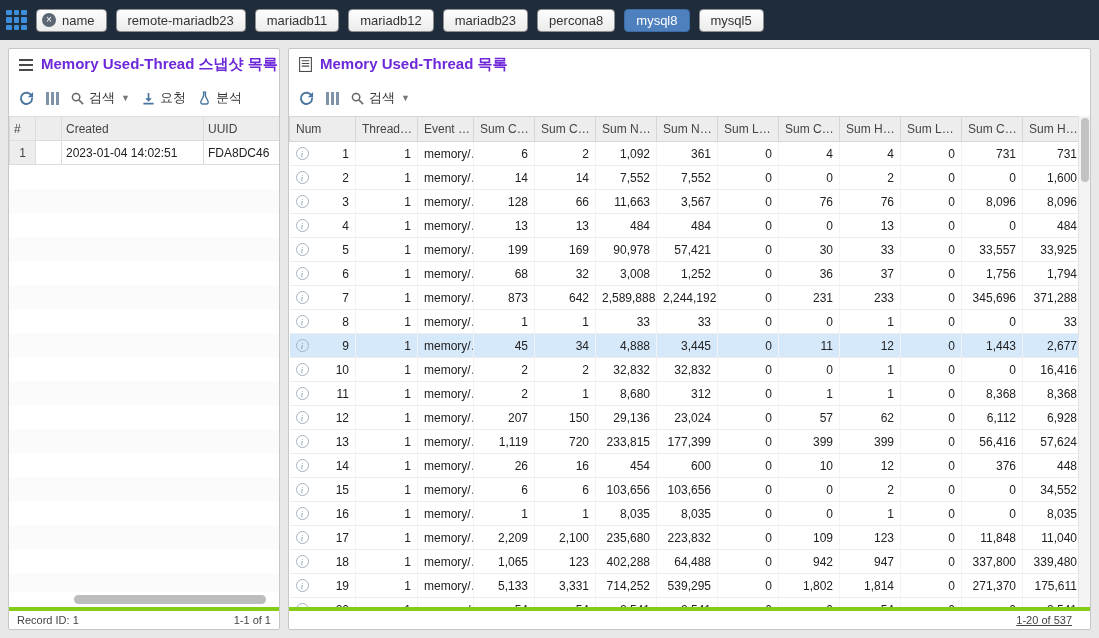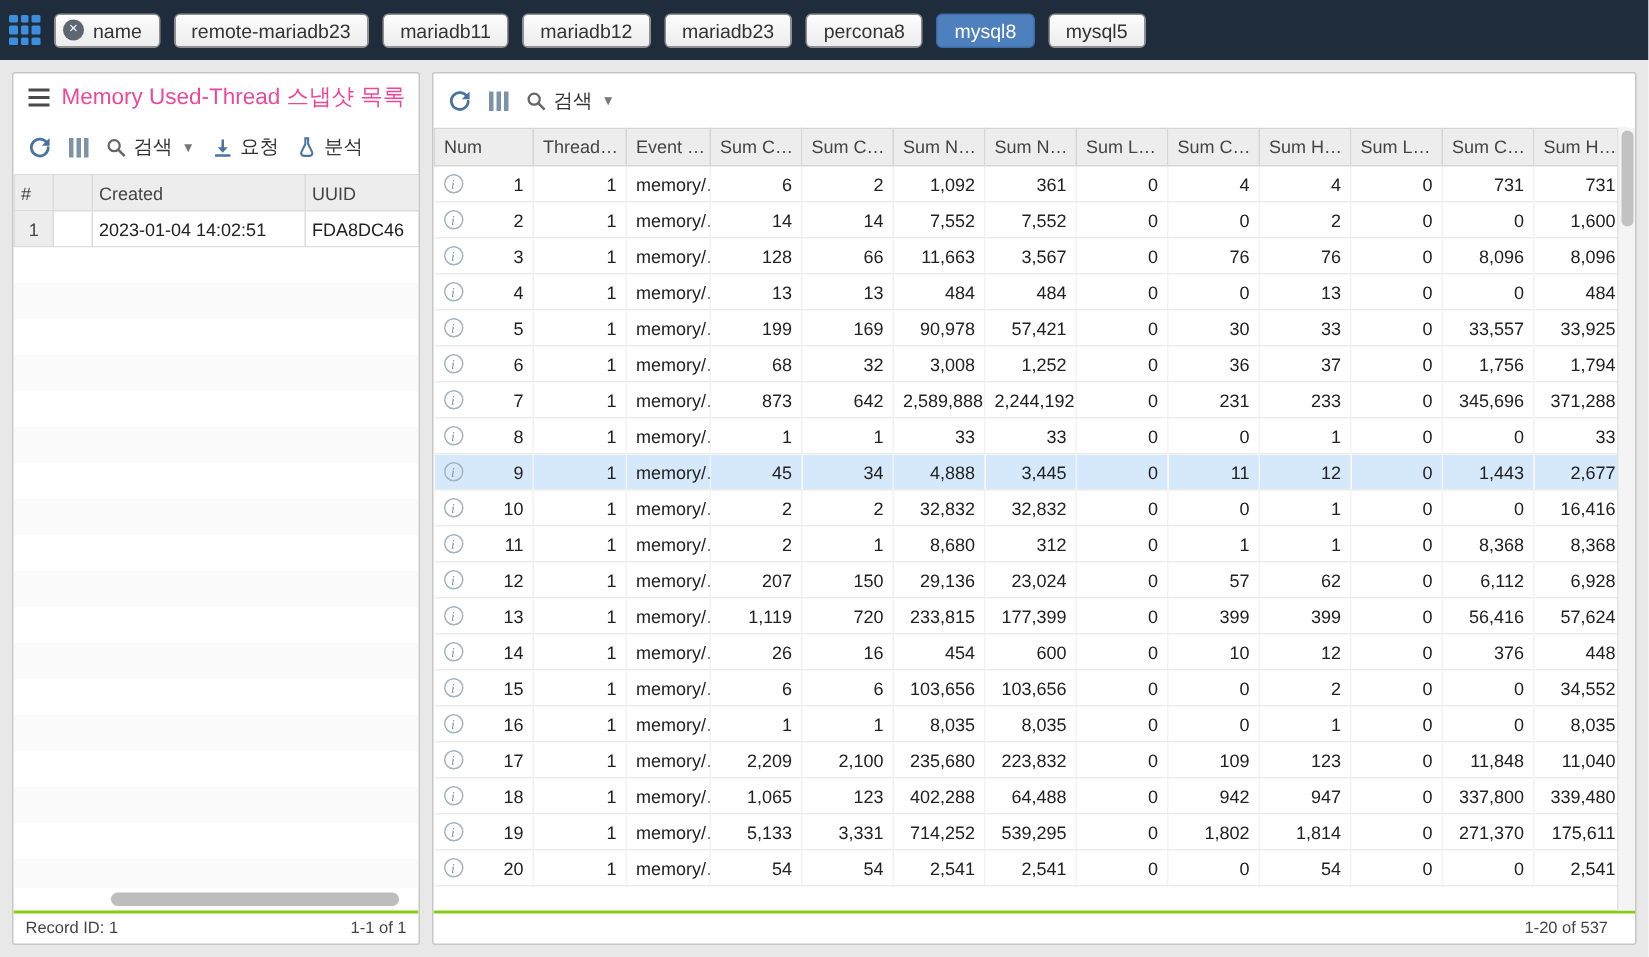--- a/index.html
+++ b/index.html
@@ -17,21 +17,21 @@
   .chip.selected { background: #4e80bd; border-color: #3c6ba6; color: #fff; }
   .x-circle { width: 14px; height: 14px; border-radius: 50%; background: #5d6774; color: #fff;
               font-size: 10px; line-height: 14px; text-align: center; display: inline-block; }
 
   
   .main { display: flex; gap: 8px; padding: 8px; height: 598px; }
   .panel { background: #fff; border: 1px solid #c7c7c7; border-radius: 2px; display: flex; flex-direction: column; overflow: hidden; }
   .panel.left { width: 272px; flex: none; }
   .panel.right { flex: 1; }
   .panel-header { height: 31px; flex: none; display: flex; align-items: center; gap: 8px; padding: 0 10px; }
-  .panel-title { font-weight: normal; font-size: 15px; color: #ec4899; white-space: nowrap; }
+  .panel-title { font-weight: bold; font-size: 15px; color: #6d28d9; white-space: nowrap; }
   .hamburger { display: inline-flex; flex-direction: column; gap: 3px; cursor: pointer; }
   .hamburger i { width: 14px; height: 2px; background: #4a4a4a; }
 
   .toolbar { height: 36px; flex: none; display: flex; align-items: center; gap: 12px; padding: 0 10px; }
   .tbtn { display: inline-flex; align-items: center; gap: 5px; color: #333; cursor: pointer; font-size: 13px; white-space: nowrap; }
   .caret { font-size: 9px; color: #777; margin-left: 1px; }
   .cols-icon { display: inline-flex; gap: 2px; }
   .cols-icon i { width: 3px; height: 13px; background: #7e93a8; }
   .search-box { height: 23px; min-width: 142px; border: 1px solid #b9b9b9; border-radius: 3px; background: #fff;
                 display: inline-flex; align-items: center; gap: 5px; padding: 0 7px; color: #333; cursor: text; }
@@ -40,23 +40,23 @@
   .ltable { border-collapse: collapse; table-layout: fixed; width: 270px; font-size: 12px; flex: none; }
   .ltable th, .ltable td { border: 1px solid #dcdcdc; height: 24px; padding: 0 4px; text-align: left;
                            overflow: hidden; white-space: nowrap; }
   .ltable th { background: #ededed; color: #444; font-weight: normal; }
   .ltable td.numcol { background: #ededed; text-align: center; color: #444; }
   .checkbox { width: 13px; height: 13px; margin: 0 auto; background: #1976d2; border-radius: 2px; position: relative; cursor: pointer; }
   .checkbox::after { content: "✓"; position: absolute; left: 2px; top: -1px; color: #fff; font-size: 10px; }
   .lbody { flex: 1; background: repeating-linear-gradient(180deg,#fff 0 24px,#fbfbfb 24px 48px); }
   .hscroll { height: 13px; flex: none; margin: 1px 3px; position: relative; }
   .hscroll .thumb { position: absolute; left: 62px; top: 2px; width: 192px; height: 9px; background: #bdbdbd; border-radius: 5px; cursor: pointer; }
-  .pfooter { height: 22px; flex: none; border-top: 2px solid #84cc16; display: flex; align-items: center;
+  .pfooter { height: 22px; flex: none; border-top: 4px solid #84cc16; display: flex; align-items: center;
              justify-content: space-between; padding: 0 8px; font-size: 11px; color: #444; }
-  .pfooter.rfoot { justify-content: flex-end; padding-right: 18px; }
+  .pfooter.rfoot { justify-content: flex-end; padding-right: 18px; text-decoration: underline; }
 
   
   .rtable-wrap { position: relative; flex: none; }
   .rtable { border-collapse: collapse; table-layout: fixed; width: 794px; font-size: 12px; }
   .rtable th { background: #ededed; border: 1px solid #d6d6d6; height: 25px; padding: 0 6px; text-align: left;
                font-weight: normal; color: #444; overflow: hidden; white-space: nowrap; cursor: pointer; }
   .rtable td { height: 24px; padding: 0 6px; border-bottom: 1px solid #ececec; border-right: 1px solid #f3f3f3;
                overflow: hidden; white-space: nowrap; color: #222; }
   .rtable td.r { text-align: right; }
   .rtable td.l { text-align: left; }
@@ -180,20 +180,29 @@
         <div class="thumb"></div>
       </div>
 
     <div class="pfooter">
       <span>Record ID: 1</span>
       <span>1-1 of 1</span>
     </div>
   </div>
 
   <div class="panel right">
+    <div class="panel-header">
+      <svg width="13" height="15" viewBox="0 0 12 14">
+        <rect x="0.5" y="0.5" width="11" height="13" fill="#fff" stroke="#4a4a4a"></rect>
+        <line x1="2.5" y1="3.5" x2="9.5" y2="3.5" stroke="#4a4a4a"></line>
+        <line x1="2.5" y1="6" x2="9.5" y2="6" stroke="#4a4a4a"></line>
+        <line x1="2.5" y1="8.5" x2="9.5" y2="8.5" stroke="#4a4a4a"></line>
+      </svg>
+      <span class="panel-title">Memory Used-Thread 목록</span>
+    </div>
 
     <div class="toolbar">
       <span class="tbtn">
         <svg width="15" height="15" viewBox="0 0 16 16">
           <path d="M13.4 5.2A6 6 0 1 0 14 8" fill="none" stroke="#49749f" stroke-width="2" stroke-linecap="round"></path>
           <polygon points="15,1 15,6.6 9.4,6.6" fill="#49749f"></polygon>
         </svg>
       </span>
       <span class="tbtn">
         <span class="cols-icon">

